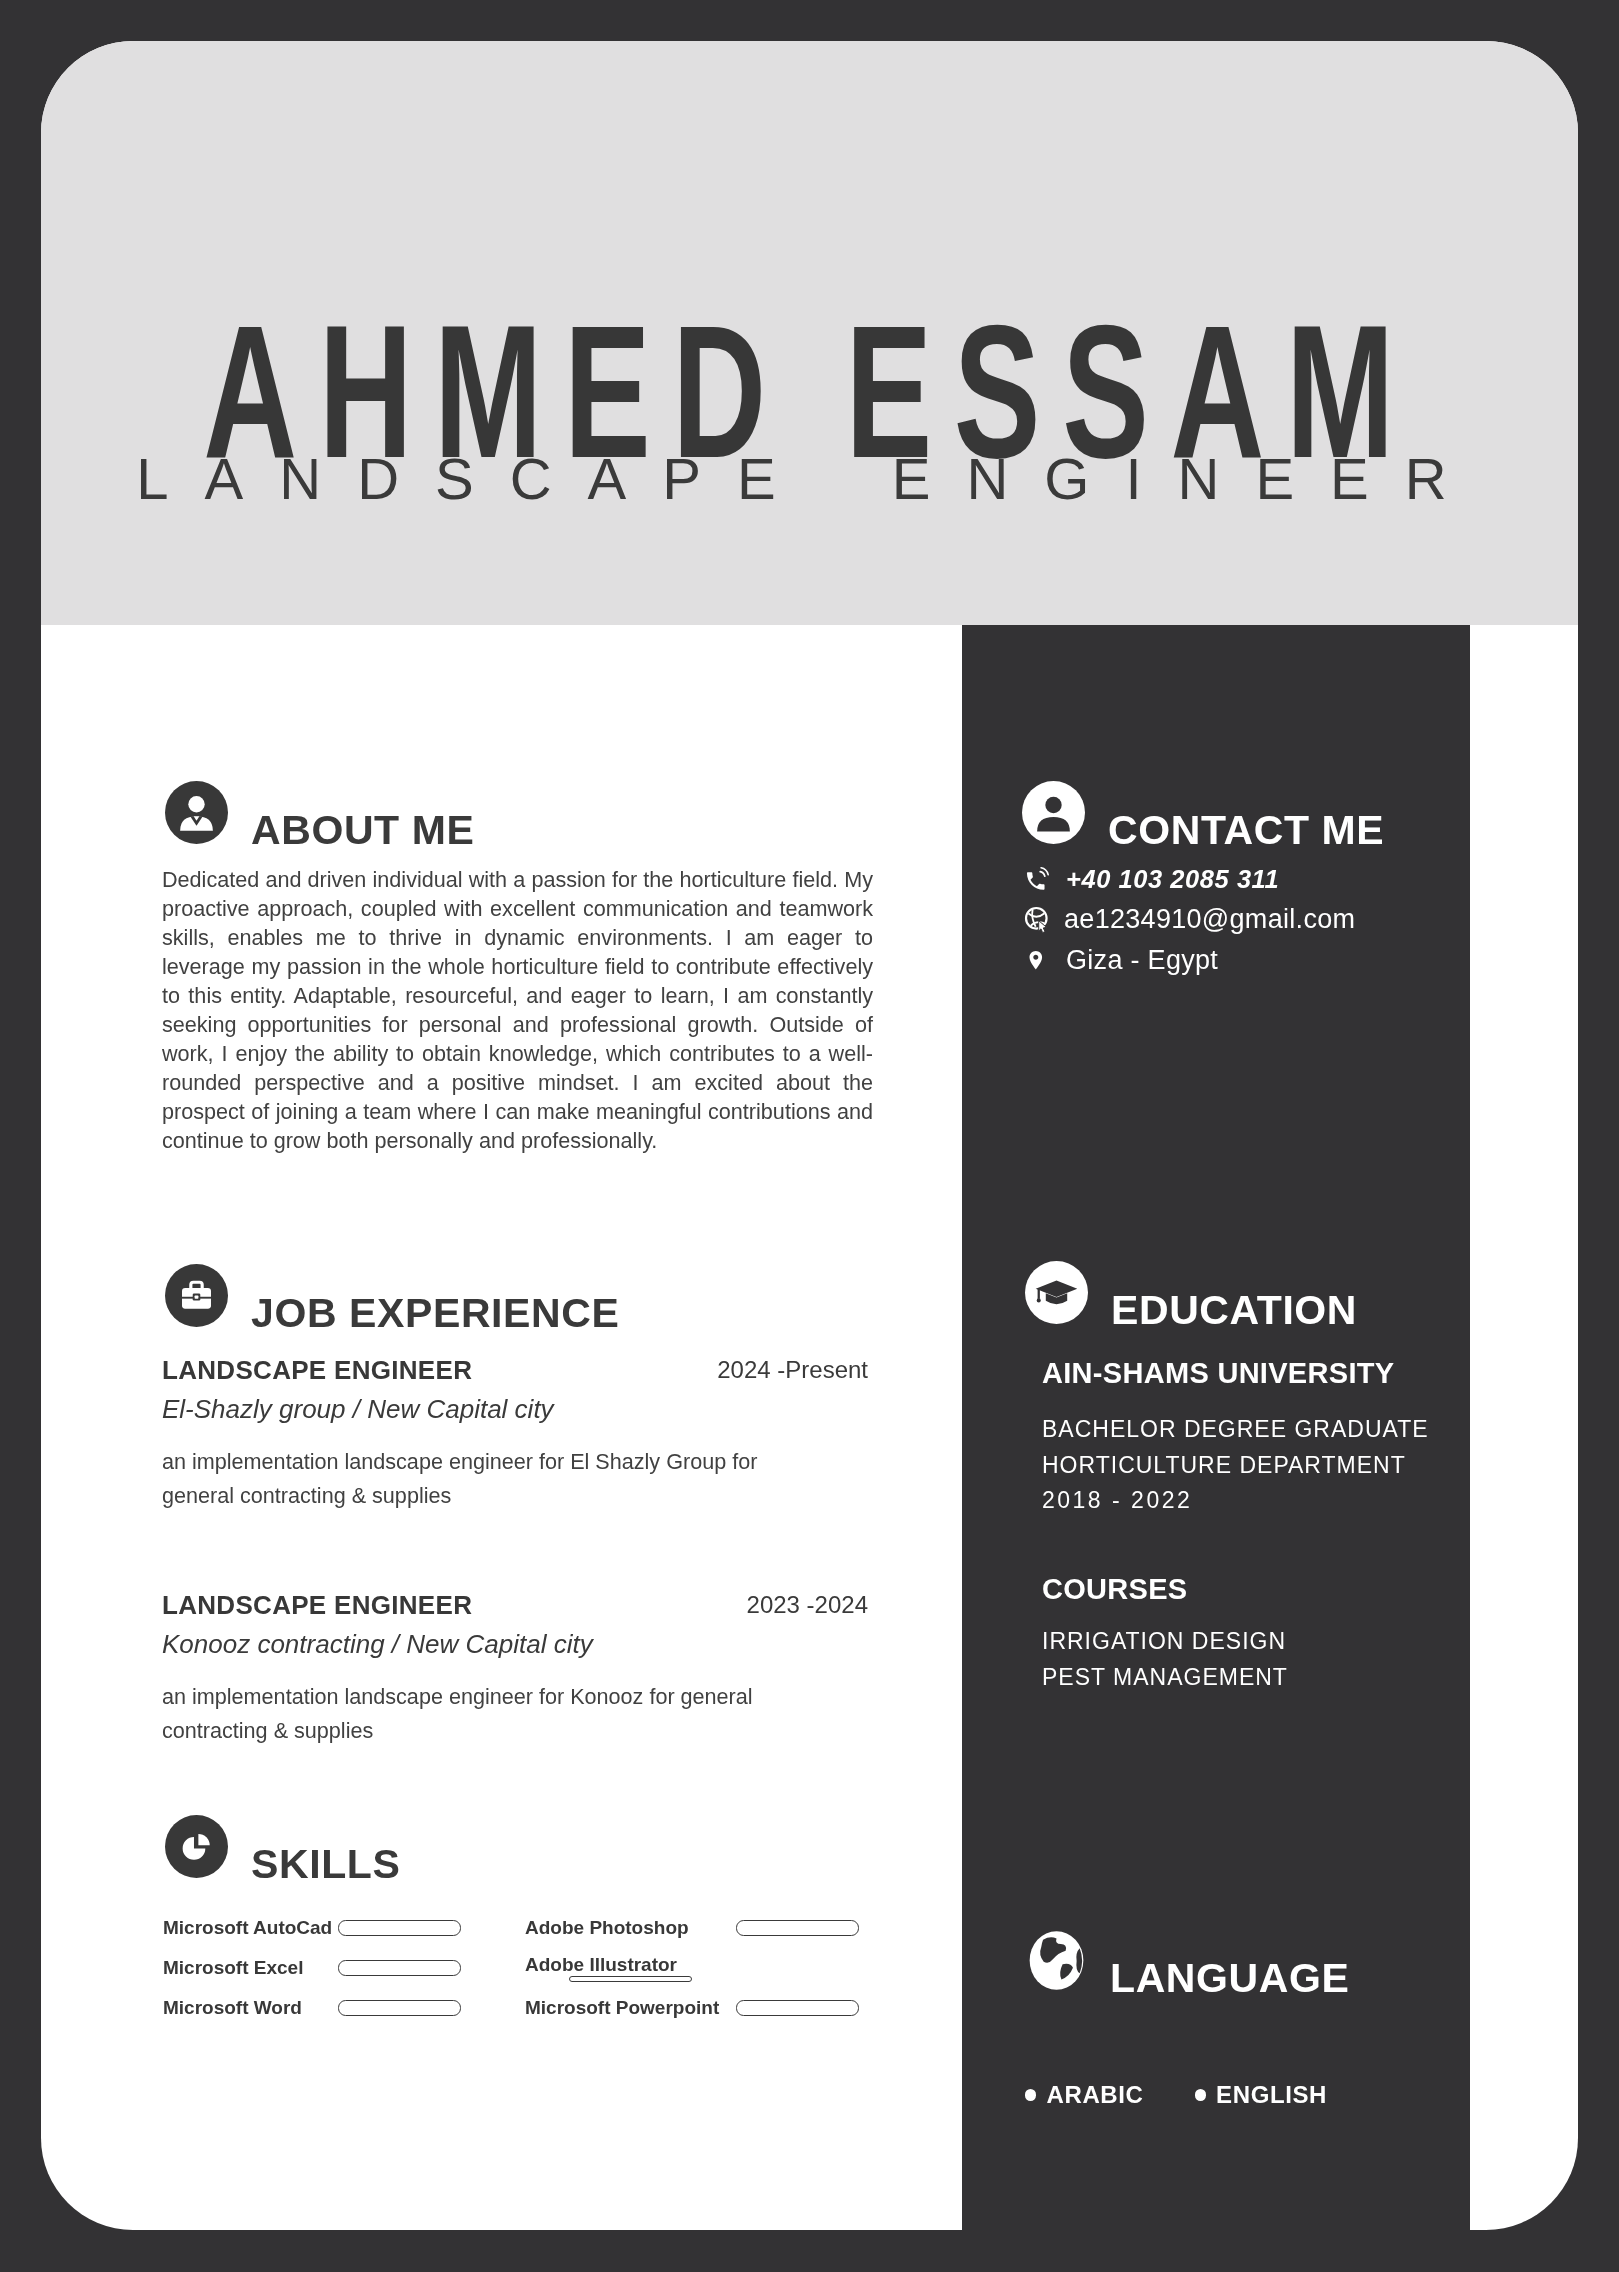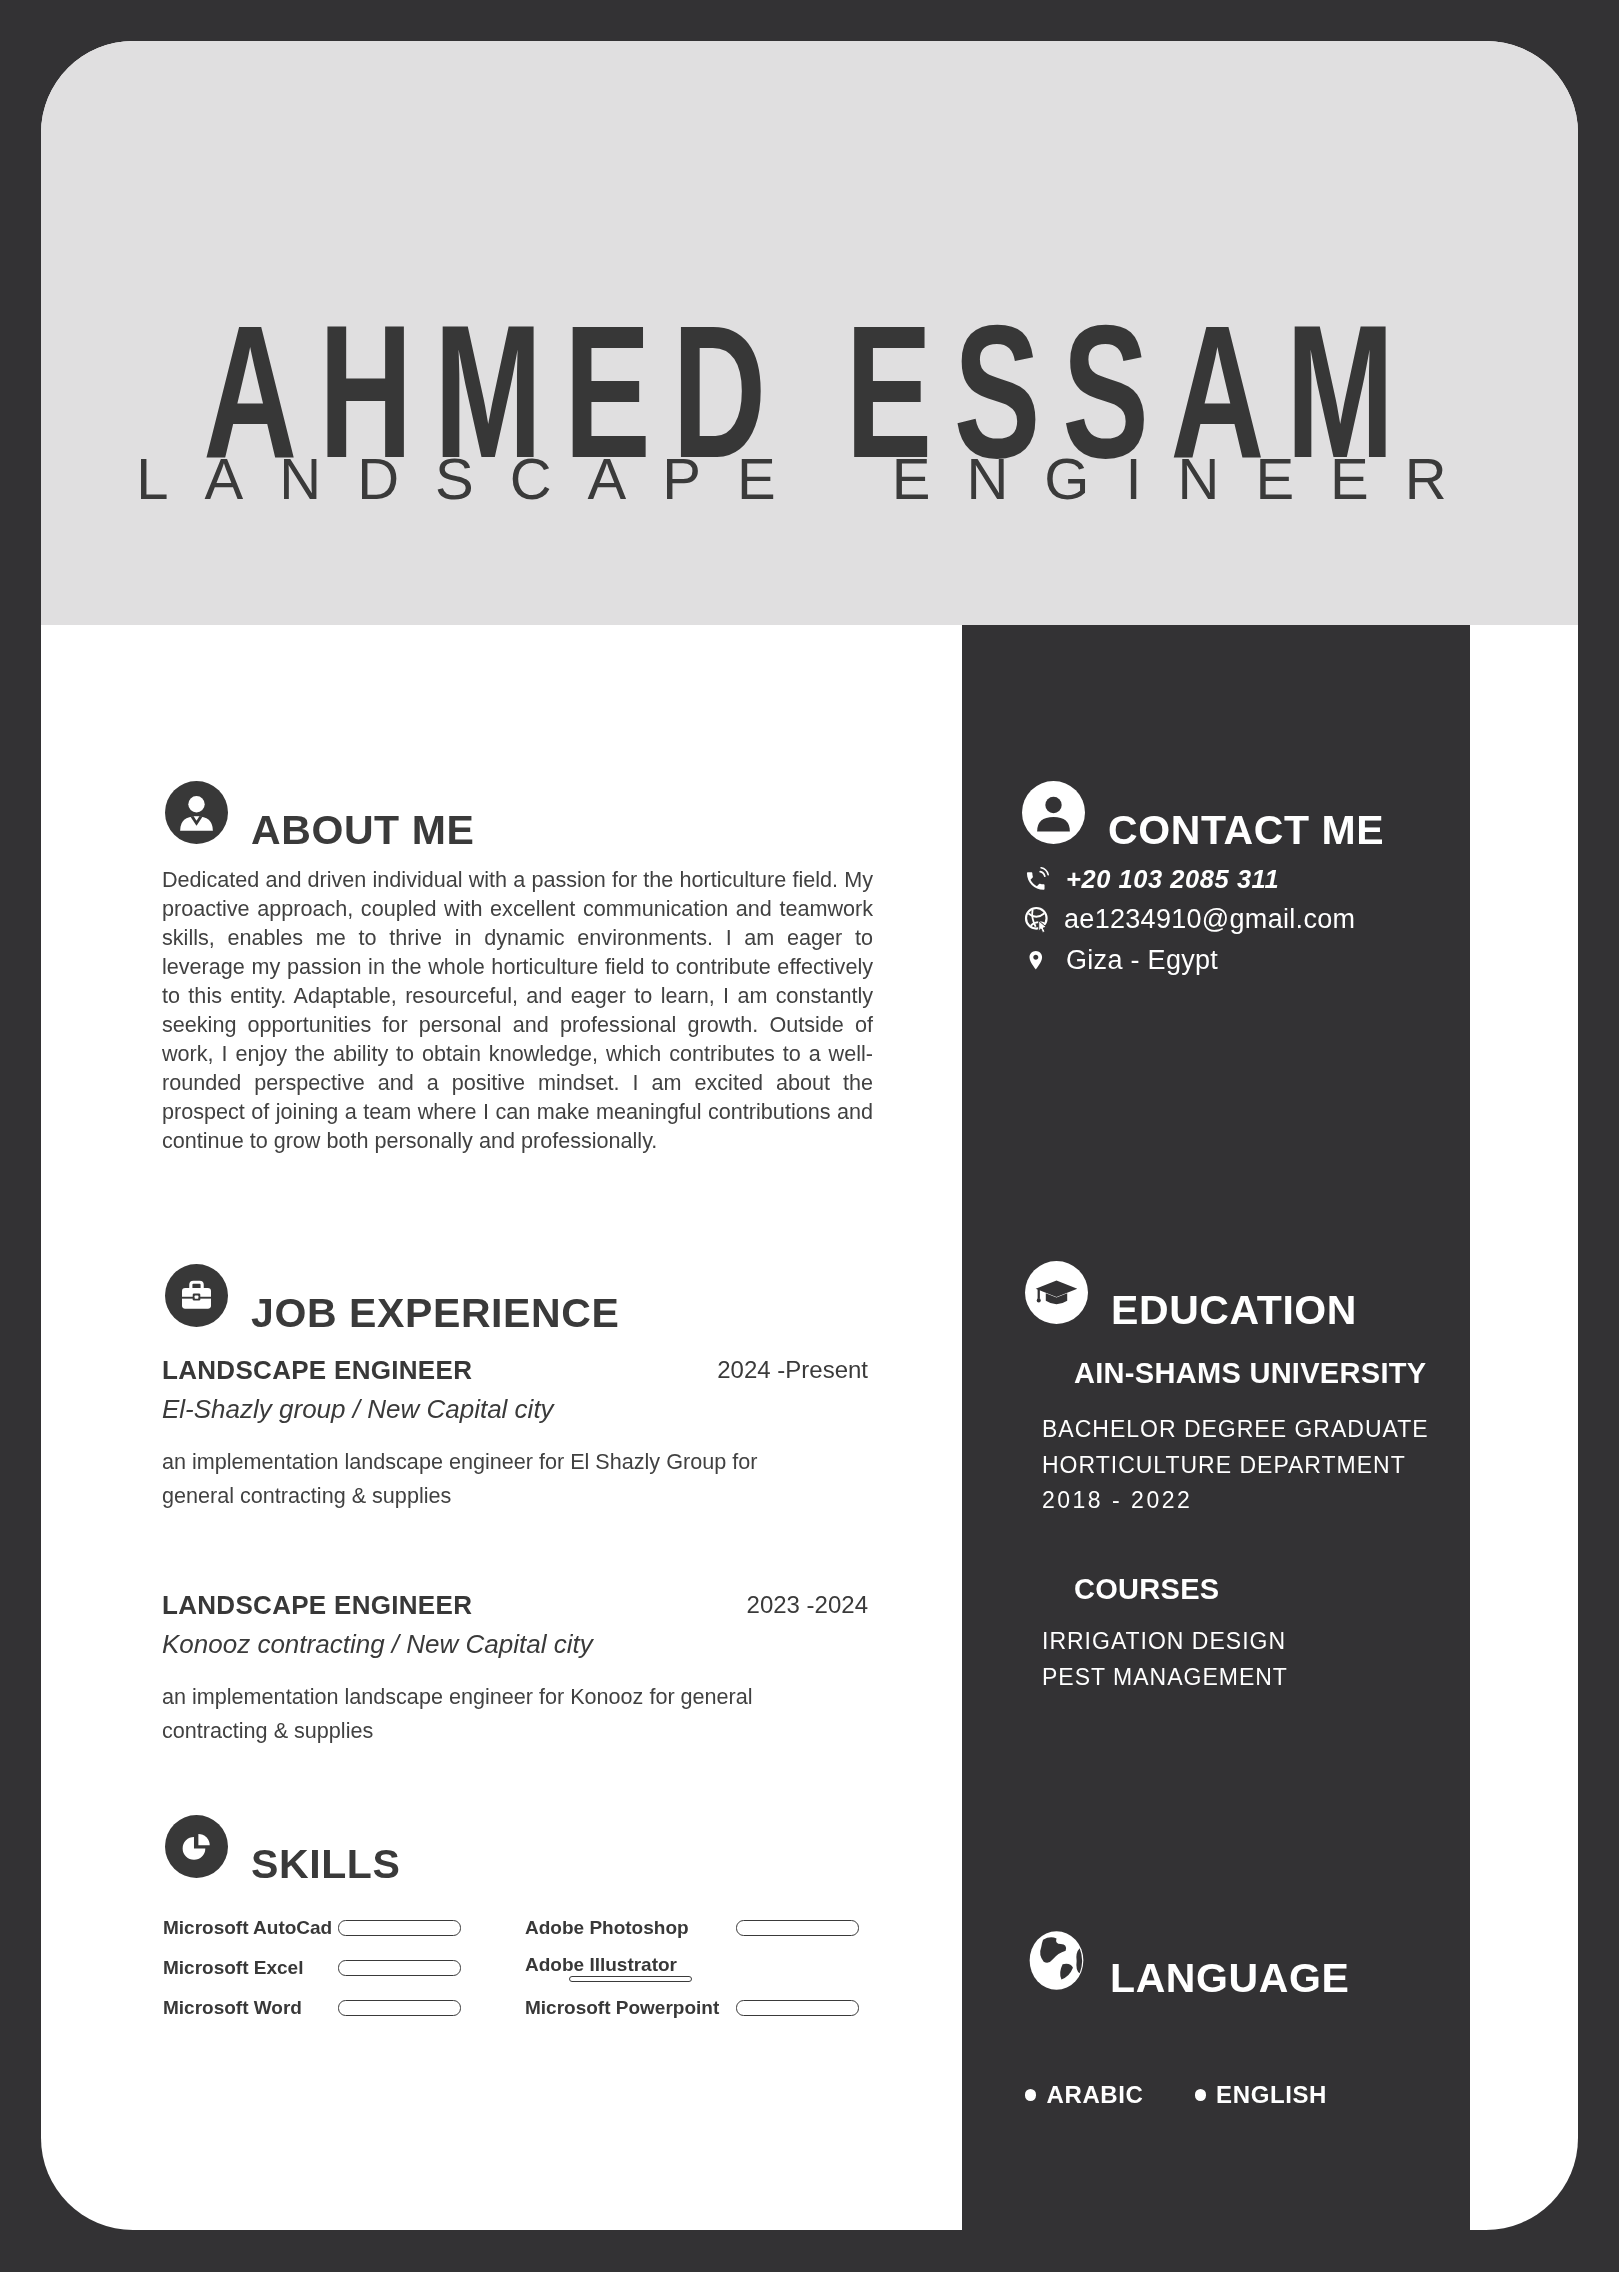--- a/index.html
+++ b/index.html
@@ -40,21 +40,21 @@
   .skill-bar{width:116px;height:10.2px;border:1.9px solid #3a3a3a;border-radius:7.6px;
         padding:1.9px 2.5px;background:#ffffff;}
   .skill-fill{height:6.3px;border-radius:3.2px;background:#3a3a3a;width:50%;}
 
   .contact-row{position:absolute;display:flex;align-items:center;color:#ffffff;}
   .contact-icon-cell{width:41px;flex:0 0 auto;display:flex;align-items:center;}
   .contact-phone-text{font-size:25.4px;font-weight:700;font-style:italic;letter-spacing:0.6px;white-space:nowrap;}
   .contact-text{font-size:27px;font-weight:400;letter-spacing:0.3px;white-space:nowrap;}
 
   .edu{position:absolute;left:1001px;color:#ffffff;white-space:nowrap;}
-  .edu-bold{font-size:29px;font-weight:700;letter-spacing:0.3px;margin-left:32px;}
+  .edu-bold{font-size:29px;font-weight:700;letter-spacing:0.3px;}
   .edu-line{font-size:23px;letter-spacing:1px;}
   .edu-years{letter-spacing:2.5px;}
 
   .lang-items{position:absolute;left:984px;top:2040px;display:flex;gap:51px;align-items:center;text-align:right;}
   .lang-item{display:flex;align-items:center;gap:10.2px;}
   .lang-dot{width:11.4px;height:11.4px;border-radius:50%;background:#ffffff;}
   .lang-label{font-size:24px;font-weight:700;color:#ffffff;letter-spacing:0.6px;white-space:nowrap;}
 </style>
 </head>
 <body>
@@ -153,21 +153,21 @@
     </div>
 
     <div class="contact-row" style="left:984px;top:821px;height:34px;">
       <span class="contact-icon-cell">
         <svg width="25.4" height="32" viewBox="0 0 26 28">
           <path d="M5.62 14.79c1.44 2.83 3.76 5.14 6.59 6.59l2.2-2.21c.27-.27.67-.36 1.02-.24 1.12.37 2.33.57 3.57.57.55 0 1 .45 1 1V24c0 .55-.45 1-1 1-9.39 0-17-7.61-17-17 0-.55.45-1 1-1h3.5c.55 0 1 .45 1 1 0 1.25.2 2.45.57 3.57.11.35.03.74-.25 1.02l-2.2 2.2z" fill="#ffffff"></path>
           <path d="M15.5 6.5 q3.6.6 4.8 4.6" stroke="#ffffff" stroke-width="1.7" fill="none" stroke-linecap="round"></path>
           <path d="M16.5 2.5 q5.6 1 7.2 7" stroke="#ffffff" stroke-width="1.7" fill="none" stroke-linecap="round"></path>
         </svg>
       </span>
-      <span class="contact-phone-text">+20 103 2085 311</span>
+      <span class="contact-phone-text">+40 103 2085 311</span>
     </div>
 
     <div class="contact-row" style="left:982px;top:861px;height:34px;">
       <span class="contact-icon-cell">
         <svg width="29" height="29" viewBox="0 0 48 48">
           <circle cx="22" cy="22" r="17" fill="none" stroke="#ffffff" stroke-width="3.6"></circle>
           <path d="M9 14 q13 11 26 0" stroke="#ffffff" stroke-width="3" fill="none"></path>
           <path d="M13 34 q9 -9 22 -4" stroke="#ffffff" stroke-width="3" fill="none"></path>
           <path d="M16 7 q-3 14 5 29" stroke="#ffffff" stroke-width="3" fill="none"></path>
           <path d="M26 26 L39 37 L33.5 38 L36.5 44 L32.5 45.8 L29.8 39.5 L26 43 Z" fill="#ffffff" stroke="#333234" stroke-width="1.6"></path>

